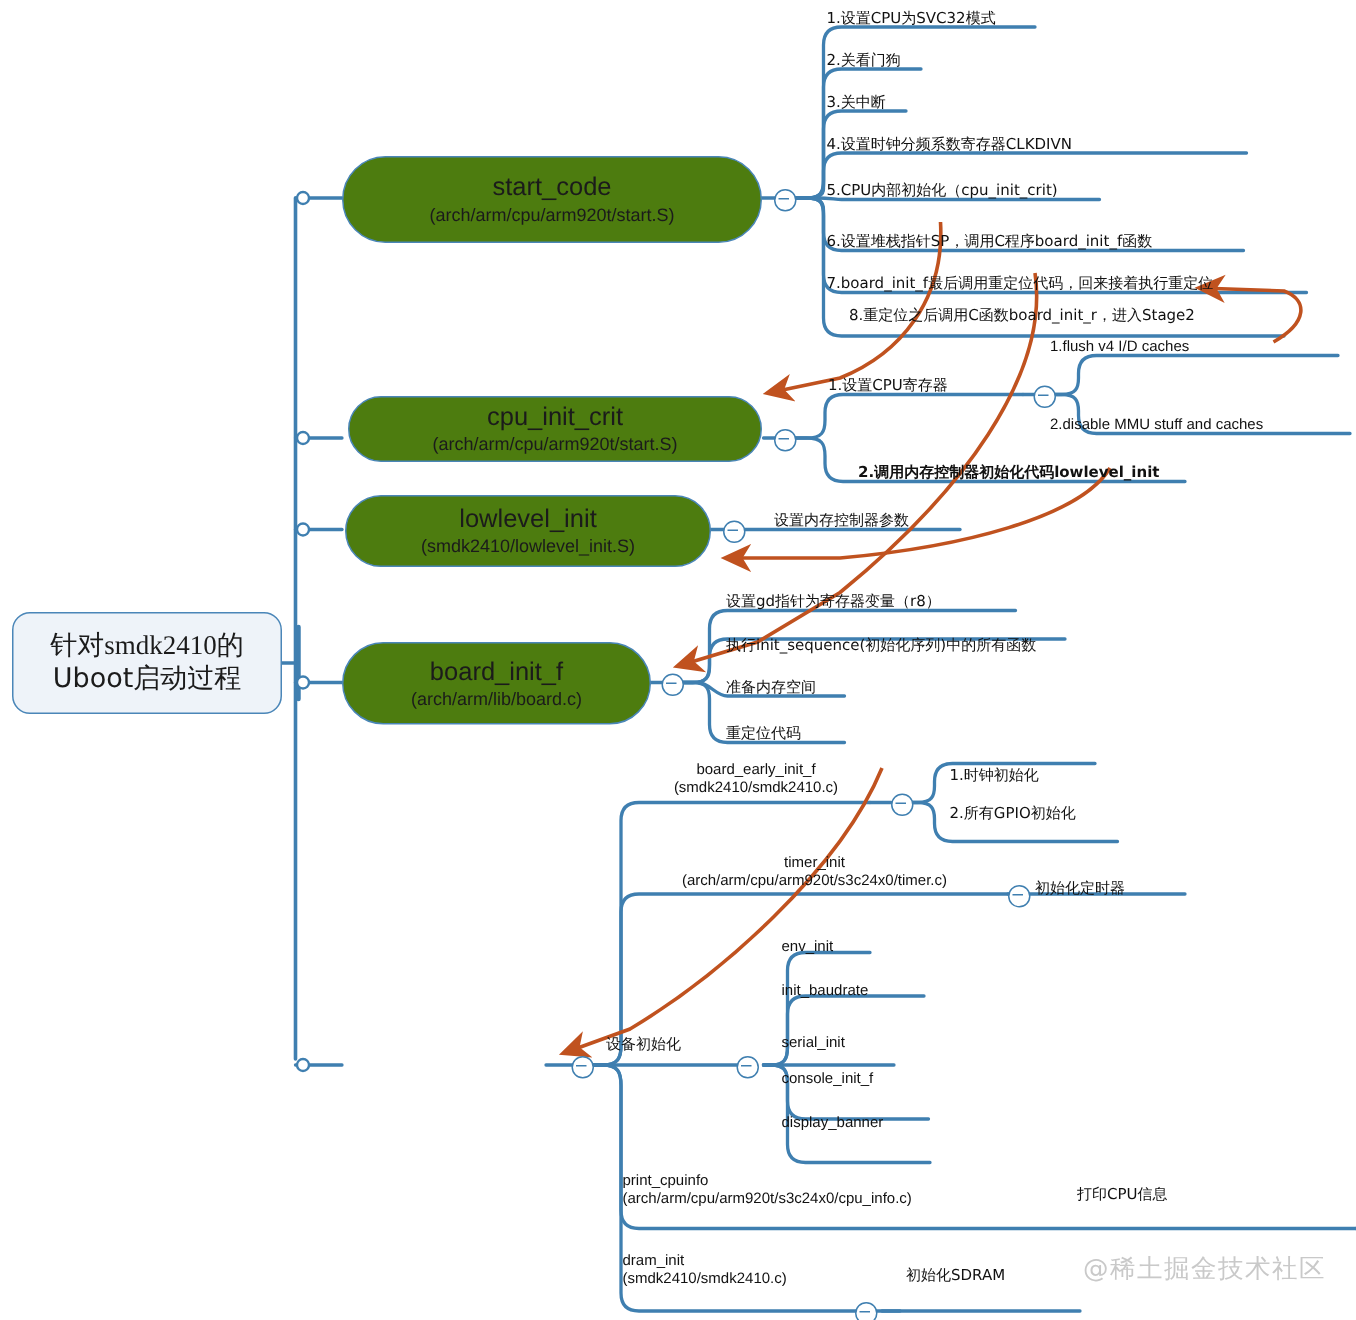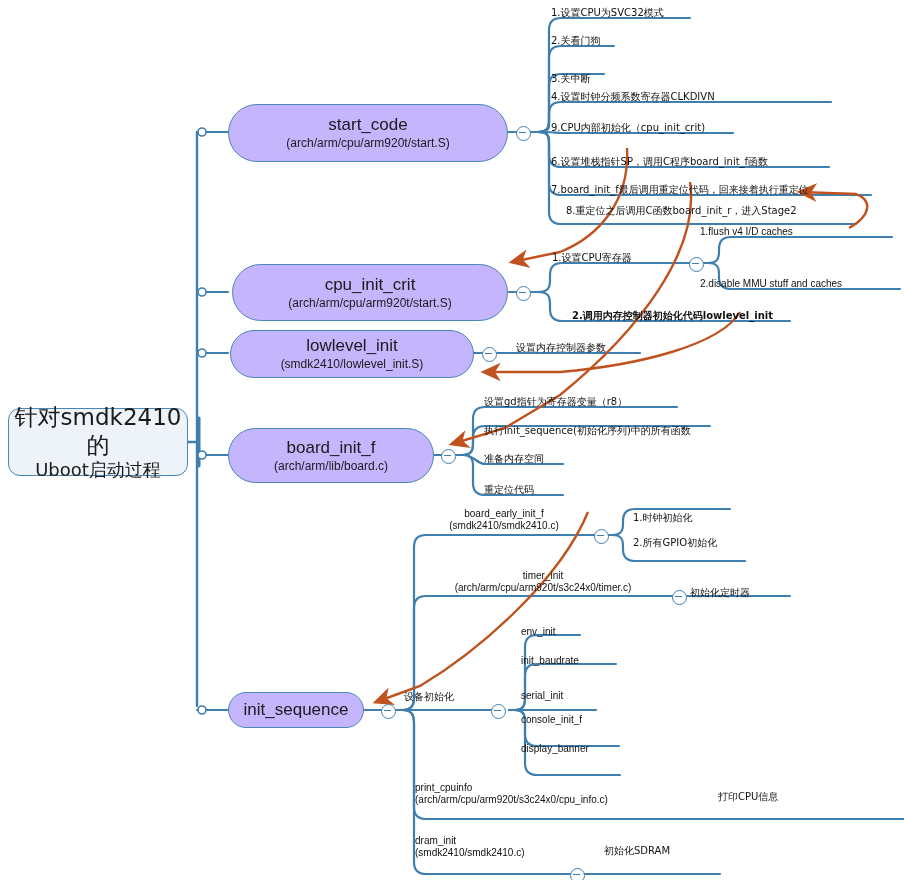--- a/index.html
+++ b/index.html
@@ -2,29 +2,29 @@
 <html><head>
 <meta charset="utf-8">
 <style>
   html,body{margin:0;padding:0;background:#ffffff;}
   body{width:904px;height:880px;overflow:hidden;
        font-family:"Liberation Sans","DejaVu Sans",sans-serif;}
   #stage{position:relative;width:904px;height:880px;}
   svg.lines{position:absolute;left:0;top:0;width:904px;height:880px;}
 
   .node{position:absolute;box-sizing:border-box;
-        background:#c4b5fd;border:1.6px solid #4a86b8;
+        background:#4d7c0f;border:1.6px solid #4a86b8;
         border-radius:34px;color:#1b1b1b;
         display:flex;flex-direction:column;align-items:center;
         justify-content:center;text-align:center;line-height:1.22;}
   .node .l1{font-size:17px;}
   .node .l2{font-size:12px;}
 
   .root{background:#eef3f9;border:1.6px solid #4a86b8;border-radius:12px;}
-  .root .l1{font-size:23px;}
+  .root .l1{font-size:18px;font-family:Liberation Serif, serif;}
   .root .l2{font-size:18px;}
 
   .leaf{position:absolute;color:#111;font-size:10px;white-space:nowrap;
         line-height:1.2;}
   .leaf.two{line-height:1.18;}
   .leaf .sub{display:block;}
   .cjk{font-family:"DejaVu Sans","Liberation Sans",sans-serif;}
   .wm{position:absolute;color:#c9c9c9;font-size:17px;letter-spacing:1px;
       font-family:"DejaVu Sans",sans-serif;}
   .collapse{position:absolute;width:13px;height:13px;border-radius:50%;
@@ -137,56 +137,53 @@
   <div class="node root" style="left:8px;top:408px;width:180px;height:68px;">
     <span class="l1 cjk">针对smdk2410的</span>
     <span class="l2 cjk">Uboot启动过程</span>
   </div>
 
   <div class="node" style="left:228px;top:104px;width:280px;height:58px;">
     <span class="l1">start_code</span>
     <span class="l2">(arch/arm/cpu/arm920t/start.S)</span>
   </div>
 
-  <div class="node" style="left:232px;top:264px;width:276px;height:57px;">
+  <div class="node" style="left:232px;top:264px;width:276px;height:44px;">
     <span class="l1">cpu_init_crit</span>
     <span class="l2">(arch/arm/cpu/arm920t/start.S)</span>
   </div>
 
   <div class="node" style="left:230px;top:330px;width:244px;height:48px;border-radius:26px;">
     <span class="l1">lowlevel_init</span>
     <span class="l2">(smdk2410/lowlevel_init.S)</span>
   </div>
 
   <div class="node" style="left:228px;top:428px;width:206px;height:55px;">
     <span class="l1">board_init_f</span>
     <span class="l2">(arch/arm/lib/board.c)</span>
   </div>
 
-  <div class="node" style="left:228px;top:692px;width:136px;height:36px;border-radius:20px;">
-    <span class="l1">init_sequence</span>
-  </div>
 
   <div class="collapse" style="left:516px;top:126px;"></div>
   <div class="collapse" style="left:516px;top:286px;"></div>
   <div class="collapse" style="left:689px;top:257px;"></div>
   <div class="collapse" style="left:482px;top:347px;"></div>
   <div class="collapse" style="left:441px;top:449px;"></div>
   <div class="collapse" style="left:381px;top:704px;"></div>
   <div class="collapse" style="left:594px;top:529px;"></div>
   <div class="collapse" style="left:672px;top:590px;"></div>
   <div class="collapse" style="left:491px;top:704px;"></div>
 
   <div class="collapse" style="left:570px;top:868px;"></div>
 
   <div class="leaf cjk" style="left:551px;top:7px;">1.设置CPU为SVC32模式</div>
   <div class="leaf cjk" style="left:551px;top:35px;">2.关看门狗</div>
-  <div class="leaf cjk" style="left:551px;top:73px;">3.关中断</div>
+  <div class="leaf cjk" style="left:551px;top:63px;">3.关中断</div>
   <div class="leaf cjk" style="left:551px;top:91px;">4.设置时钟分频系数寄存器CLKDIVN</div>
-  <div class="leaf cjk" style="left:551px;top:122px;">9.CPU内部初始化（cpu_init_crit)</div>
+  <div class="leaf cjk" style="left:551px;top:122px;">5.CPU内部初始化（cpu_init_crit)</div>
   <div class="leaf cjk" style="left:551px;top:156px;">6.设置堆栈指针SP，调用C程序board_init_f函数</div>
   <div class="leaf cjk" style="left:551px;top:184px;">7.board_init_f最后调用重定位代码，回来接着执行重定位</div>
   <div class="leaf cjk" style="left:551px;top:205px;margin-left:15px;">8.重定位之后调用C函数board_init_r，进入Stage2</div>
 
   <div class="leaf cjk" style="left:552px;top:252px;">1.设置CPU寄存器</div>
   <div class="leaf cjk" style="left:572px;top:310px;font-weight:bold;">2.调用内存控制器初始化代码lowlevel_init</div>
   <div class="leaf" style="left:700px;top:226px;">1.flush v4 I/D caches</div>
   <div class="leaf" style="left:700px;top:278px;">2.disable MMU stuff and caches</div>
 
   <div class="leaf cjk" style="left:516px;top:342px;">设置内存控制器参数</div>
@@ -221,14 +218,15 @@
     <span class="sub">(arch/arm/cpu/arm920t/s3c24x0/cpu_info.c)</span>
   </div>
   <div class="leaf cjk" style="left:718px;top:791px;">打印CPU信息</div>
 
   <div class="leaf two" style="left:415px;top:835px;width:200px;">
     <span>dram_init</span>
     <span class="sub">(smdk2410/smdk2410.c)</span>
   </div>
   <div class="leaf cjk" style="left:604px;top:845px;">初始化SDRAM</div>
 
+  <div class="wm" style="left:722px;top:834px;">@稀土掘金技术社区</div>
 
 </div>
 
 </body></html>

